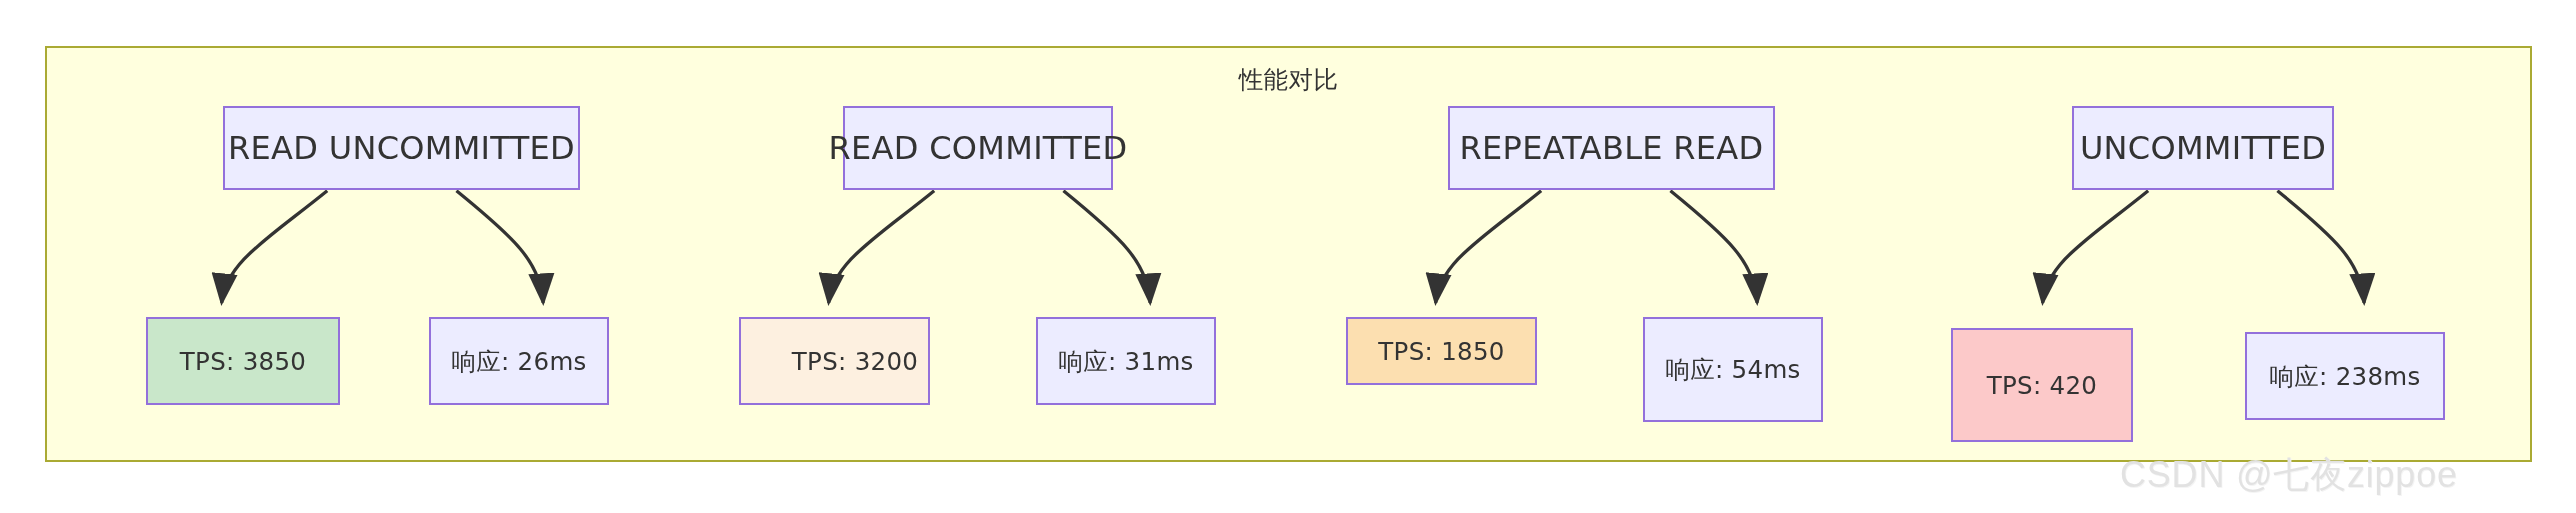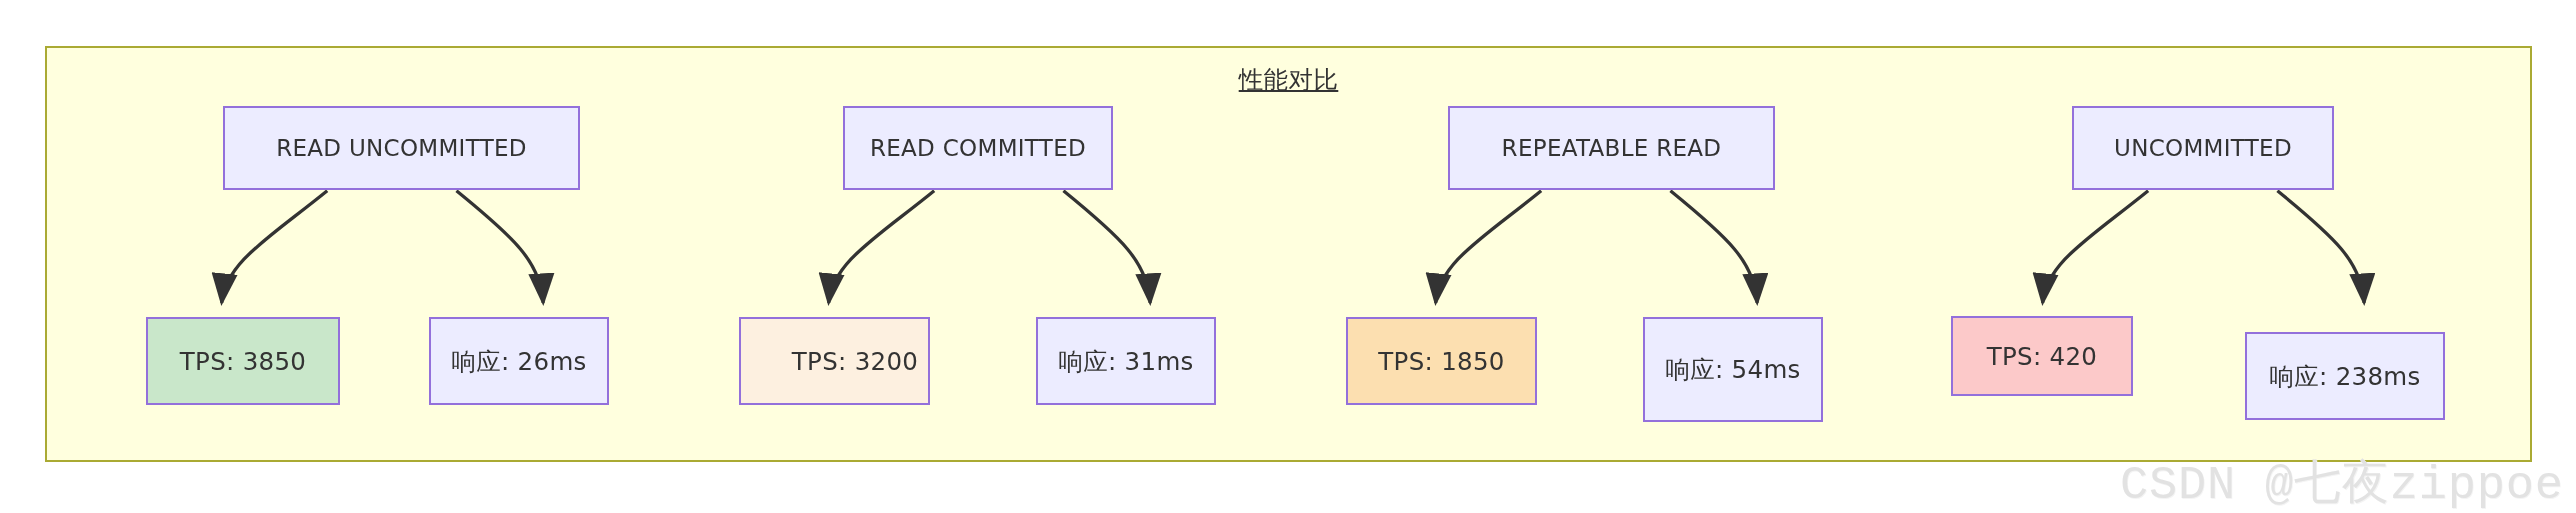--- a/index.html
+++ b/index.html
@@ -21,60 +21,59 @@
     box-sizing:border-box;
   }
   #subgraph-title{
     position:absolute;
     left:0;right:0;top:14.7px;
     text-align:center;
     font-size:24.5px;
     color:#333333;
     letter-spacing:0.4px;
     font-family:"DejaVu Sans","Liberation Sans",sans-serif;
-    text-decoration:underline;
   }
 
   
   .node{
     position:absolute;
     box-sizing:border-box;
     border:2.5px solid #9370DB;
     background:#ECECFF;
     display:flex;
     align-items:center;
     justify-content:center;
     color:#333333;
     font-size:24.5px;
     white-space:nowrap;
     letter-spacing:0.3px;
   }
-  .node.level{font-size:23px;}
+  .node.level{font-size:32px;}
   .node.metric{font-size:24.5px;}
 
   
   .fill-default{background:#ECECFF;}
   .fill-green{background:#c9e7ca;margin-left:21px;}
   .fill-lightorange{background:#fdf0e0;padding-left:41px;}
   .fill-orange{background:#fcdfb0;}
   .fill-red{background:#fcc9c9;}
 
   
   #edge-layer{
     position:absolute;left:0;top:0;width:2576px;height:514px;
     pointer-events:none;
   }
 
   
   #watermark{
     position:absolute;
     left:2120px;top:451px;
-    font-size:47px;
+    font-size:36px;
     color:#e2e2e2;
-    font-family:Liberation Mono, monospace;
+    font-family:Liberation Sans, sans-serif;
     white-space:nowrap;
     letter-spacing:0.8px;
     text-shadow:0.8px 0.8px 0 #f4f4f4;
     text-align:right;
   }
 </style>
 </head>
 <body>
 
 <div id="diagram-root">
@@ -110,26 +109,26 @@
   <div class="node metric fill-default" style="left:429px;top:317px;width:180px;height:88px;">响应: 26ms</div>
 
   <div class="node level fill-default" style="left:843px;top:106px;width:270px;height:84px;">READ COMMITTED</div>
 
   <div class="node metric fill-lightorange" style="left:739px;top:317px;width:191px;height:88px;">TPS: 3200</div>
 
   <div class="node metric fill-default" style="left:1036px;top:317px;width:180px;height:88px;">响应: 31ms</div>
 
   <div class="node level fill-default" style="left:1448px;top:106px;width:327px;height:84px;">REPEATABLE READ</div>
 
-  <div class="node metric fill-orange" style="left:1346px;top:317px;width:191px;height:88px;">TPS: 1850</div>
+  <div class="node metric fill-orange" style="left:1346px;top:317px;width:191px;height:68px;">TPS: 1850</div>
 
   <div class="node metric fill-default" style="left:1643px;top:317px;width:180px;height:105px;">响应: 54ms</div>
 
   <div class="node level fill-default" style="left:2072px;top:106px;width:262px;height:84px;">UNCOMMITTED</div>
 
-  <div class="node metric fill-red" style="left:1951px;top:316px;width:182px;height:80px;">TPS: 420</div>
+  <div class="node metric fill-red" style="left:1951px;top:328px;width:182px;height:114px;">TPS: 420</div>
 
   <div class="node metric fill-default" style="left:2245px;top:332px;width:200px;height:88px;">响应: 238ms</div>
 
   <div id="watermark">CSDN @七夜zippoe</div>
 
 </div>
 
 
 </body></html>

